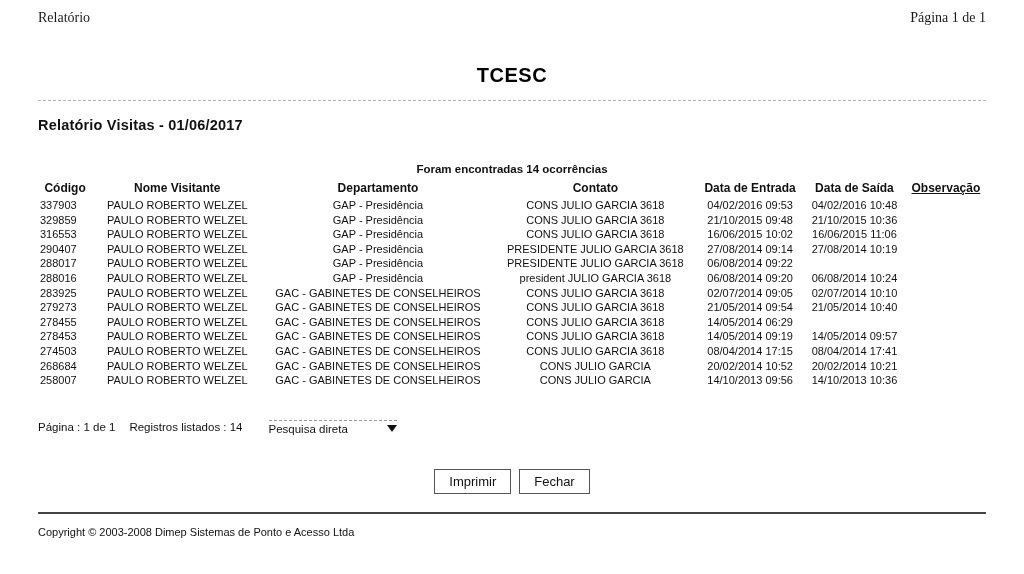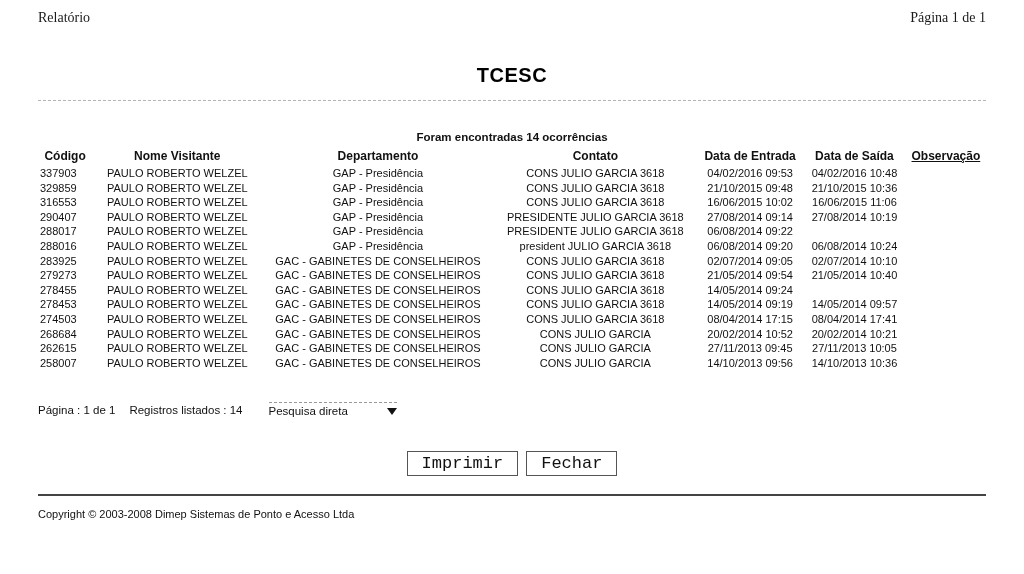--- a/index.html
+++ b/index.html
@@ -124,22 +124,22 @@
     display: inline-block;
   }
 
   .buttons {
     display: flex;
     justify-content: center;
     gap: 8px;
     margin-top: 34px;
   }
   .btn {
-    font-family: Liberation Mono, monospace;
-    font-size: 17px;
+    font-family: Liberation Sans, sans-serif;
+    font-size: 13px;
     color: #111;
     background: #ffffff;
     border: 1px solid #555;
     padding: 3px 14px;
     line-height: 17px;
     cursor: pointer;
   }
 
   .bottom-rule {
     border-top: 2px solid #444;
@@ -161,20 +161,21 @@
     <span>Relatório</span>
     <span>Página 1 de 1</span>
   </div>
 
   <div class="report">
 
     <div class="title">TCESC</div>
 
     <div class="rule-dashed"></div>
 
+    <div class="subtitle">Relatório Visitas - 01/06/2017</div>
 
     <div class="occurrences">Foram encontradas 14 ocorrências</div>
 
     <table class="visits">
       <thead>
         <tr>
           <th class="col-codigo">Código</th>
           <th class="col-nome">Nome Visitante</th>
           <th class="col-depto">Departamento</th>
           <th class="col-contato">Contato</th>
@@ -254,21 +255,21 @@
             <td class="col-contato">CONS JULIO GARCIA 3618</td>
             <td class="col-entrada">21/05/2014 09:54</td>
             <td class="col-saida">21/05/2014 10:40</td>
             <td class="col-obs"></td>
           </tr>
           <tr>
             <td class="col-codigo">278455</td>
             <td class="col-nome">PAULO ROBERTO WELZEL</td>
             <td class="col-depto">GAC - GABINETES DE CONSELHEIROS</td>
             <td class="col-contato">CONS JULIO GARCIA 3618</td>
-            <td class="col-entrada">14/05/2014 09:24</td>
+            <td class="col-entrada">14/05/2014 06:29</td>
             <td class="col-saida"></td>
             <td class="col-obs"></td>
           </tr>
           <tr>
             <td class="col-codigo">278453</td>
             <td class="col-nome">PAULO ROBERTO WELZEL</td>
             <td class="col-depto">GAC - GABINETES DE CONSELHEIROS</td>
             <td class="col-contato">CONS JULIO GARCIA 3618</td>
             <td class="col-entrada">14/05/2014 09:19</td>
             <td class="col-saida">14/05/2014 09:57</td>
@@ -283,29 +284,20 @@
             <td class="col-saida">08/04/2014 17:41</td>
             <td class="col-obs"></td>
           </tr>
           <tr>
             <td class="col-codigo">268684</td>
             <td class="col-nome">PAULO ROBERTO WELZEL</td>
             <td class="col-depto">GAC - GABINETES DE CONSELHEIROS</td>
             <td class="col-contato">CONS JULIO GARCIA</td>
             <td class="col-entrada">20/02/2014 10:52</td>
             <td class="col-saida">20/02/2014 10:21</td>
-            <td class="col-obs"></td>
-          </tr>
-          <tr>
-            <td class="col-codigo">262615</td>
-            <td class="col-nome">PAULO ROBERTO WELZEL</td>
-            <td class="col-depto">GAC - GABINETES DE CONSELHEIROS</td>
-            <td class="col-contato">CONS JULIO GARCIA</td>
-            <td class="col-entrada">27/11/2013 09:45</td>
-            <td class="col-saida">27/11/2013 10:05</td>
             <td class="col-obs"></td>
           </tr>
           <tr>
             <td class="col-codigo">258007</td>
             <td class="col-nome">PAULO ROBERTO WELZEL</td>
             <td class="col-depto">GAC - GABINETES DE CONSELHEIROS</td>
             <td class="col-contato">CONS JULIO GARCIA</td>
             <td class="col-entrada">14/10/2013 09:56</td>
             <td class="col-saida">14/10/2013 10:36</td>
             <td class="col-obs"></td>

